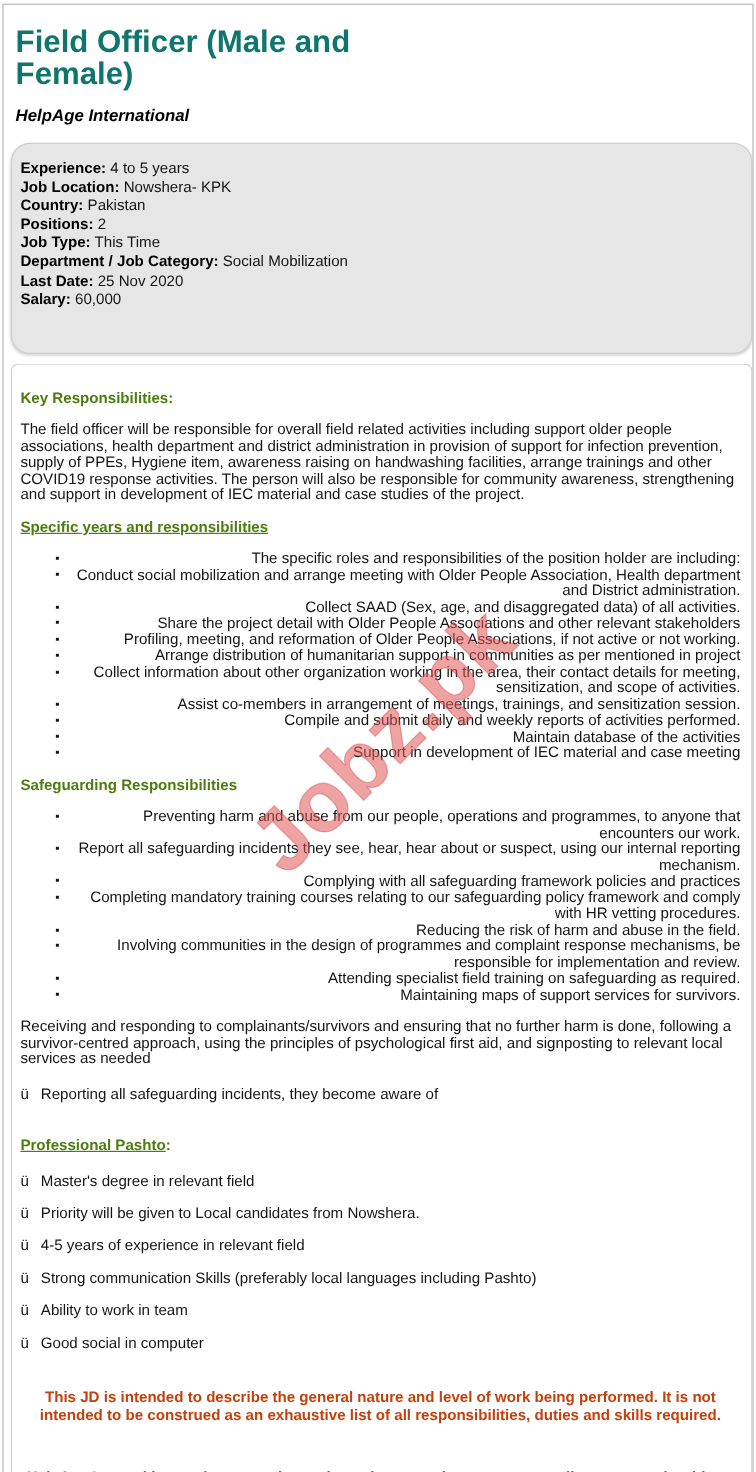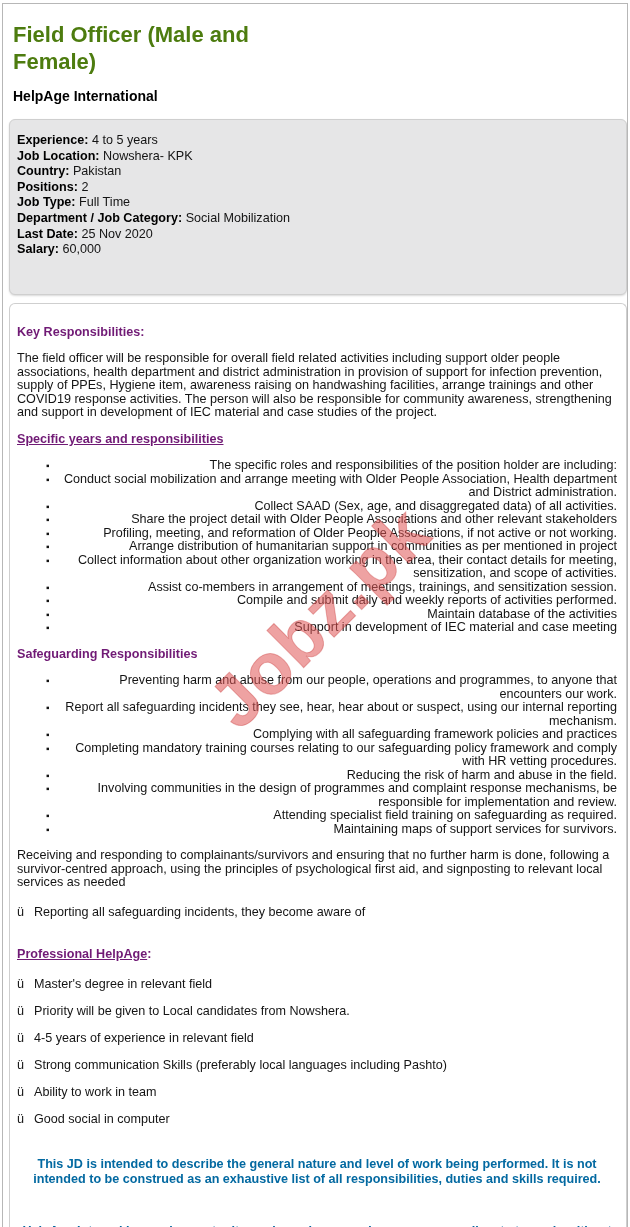--- a/index.html
+++ b/index.html
@@ -8,60 +8,60 @@
     font-family:"Liberation Sans",sans-serif;color:#141414;
     -webkit-font-smoothing:antialiased;
   }
   .page{
     position:absolute;left:2px;top:3px;width:624px;height:1230px;
     border:1px solid #b7b7b7;background:#fff;overflow:hidden;
   }
   
   .header{padding:17px 10px 0 10px;}
   .title{
-    font-size:22px;line-height:27px;font-weight:bold;color:#4d7c0f;
+    font-size:26px;line-height:27px;font-weight:bold;color:#0f766e;
     margin:0;max-width:290px;
   }
   .company{
-    margin-top:13px;font-size:14px;font-weight:bold;color:#000;
+    margin-top:13px;font-size:14px;font-weight:bold;font-style:italic;color:#000;
   }
   
   .info-box{
     margin:15px 0 0 6px;background:#e6e6e7;border:1px solid #cfcfcf;
-    border-radius:6px;box-shadow:0 1px 2px rgba(0,0,0,.15);
+    border-radius:16px;box-shadow:0 1px 2px rgba(0,0,0,.15);
     padding:13px 10px 36px 7px;font-size:12.6px;line-height:15.6px;
   }
   .info-row{white-space:nowrap;overflow:hidden;}
   .info-label{font-weight:bold;color:#000;}
   .info-value{color:#141414;}
   
   .content-box{
     margin:8px 0 0 6px;background:#fff;border:1px solid #cfcfcf;border-bottom:none;
     border-radius:6px 6px 0 0;
     padding:12px 9px 40px 7px;font-size:12.6px;line-height:13.5px;
     min-height:940px;
   }
   .content-box h3{
-    font-size:12.6px;line-height:13.5px;font-weight:bold;color:#701a75;margin:13px 0 0 0;
+    font-size:12.6px;line-height:13.5px;font-weight:bold;color:#4d7c0f;margin:13px 0 0 0;
   }
   .content-box h3.first{margin-top:10px;}
   .content-box h3 .u{text-decoration:underline;}
   .content-box p{margin:13px 0 0 0;}
   ul.sq{list-style:none;margin:13px 0 0 0;padding:0 0 0 42px;}
   ul.sq li{position:relative;text-align:right;}
   ul.sq li::before{
     content:"▪";position:absolute;left:-13px;top:0;
     font-size:10px;line-height:13.5px;color:#141414;
   }
   .check{margin:13.5px 0 0 0;display:flex;}
   .check.gap-lg{margin-top:16px;}
   .check-marker{flex:0 0 17px;}
   .ps-heading{margin-top:29px !important;}
   .center-note{
-    text-align:center;font-weight:bold;color:#0369a1;
+    text-align:center;font-weight:bold;color:#c2410c;
     margin:31px 4px 0 4px !important;line-height:14.5px;
   }
   .center-note.second{margin-top:38px !important;}
   
   .watermark{
     position:absolute;left:316px;top:613px;
     transform:translate(-50%,-50%) rotate(-45deg);
     font-size:72px;font-weight:bold;letter-spacing:1px;
     color:rgba(224,85,85,0.55);
     -webkit-text-stroke:1px rgba(198,48,48,0.35);
@@ -76,21 +76,21 @@
   <div class="header">
     <h1 class="title">Field Officer (Male and Female)</h1>
     <div class="company">HelpAge International</div>
   </div>
 
   <div class="info-box">
     <div class="info-row"><span class="info-label">Experience:</span> <span class="info-value">4 to 5 years</span></div>
     <div class="info-row"><span class="info-label">Job Location:</span> <span class="info-value">Nowshera- KPK</span></div>
     <div class="info-row"><span class="info-label">Country:</span> <span class="info-value">Pakistan</span></div>
     <div class="info-row"><span class="info-label">Positions:</span> <span class="info-value">2</span></div>
-    <div class="info-row"><span class="info-label">Job Type:</span> <span class="info-value">Full Time</span></div>
+    <div class="info-row"><span class="info-label">Job Type:</span> <span class="info-value">This Time</span></div>
     <div class="info-row"><span class="info-label">Department / Job Category:</span> <span class="info-value">Social Mobilization</span></div>
     <div class="info-row"><span class="info-label">Last Date:</span> <span class="info-value">25 Nov 2020</span></div>
     <div class="info-row"><span class="info-label">Salary:</span> <span class="info-value">60,000</span></div>
   </div>
 
   <div class="content-box">
 
     <h3 class="first">Key Responsibilities:</h3>
     <p>The field officer will be responsible for overall field related activities including support older people associations, health department and district administration in provision of support for infection prevention, supply of PPEs, Hygiene item, awareness raising on handwashing facilities, arrange trainings and other COVID19 response activities. The person will also be responsible for community awareness, strengthening and support in development of IEC material and case studies of the project.</p>
 
@@ -121,21 +121,21 @@
       <li>Maintaining maps of support services for survivors.</li>
     </ul>
 
     <p>Receiving and responding to complainants/survivors and ensuring that no further harm is done, following a survivor-centred approach, using the principles of psychological first aid, and signposting to relevant local services as needed</p>
 
     <div class="check gap-lg">
       <span class="check-marker">ü</span>
       <span>Reporting all safeguarding incidents, they become aware of</span>
     </div>
 
-    <h3 class="ps-heading"><span class="u">Professional HelpAge</span><span>:</span></h3>
+    <h3 class="ps-heading"><span class="u">Professional Pashto</span><span>:</span></h3>
 
     <div class="check gap-lg">
       <span class="check-marker">ü</span>
       <span>Master's degree in relevant field</span>
     </div>
     <div class="check">
       <span class="check-marker">ü</span>
       <span>Priority will be given to Local candidates from Nowshera.</span>
     </div>
     <div class="check">

